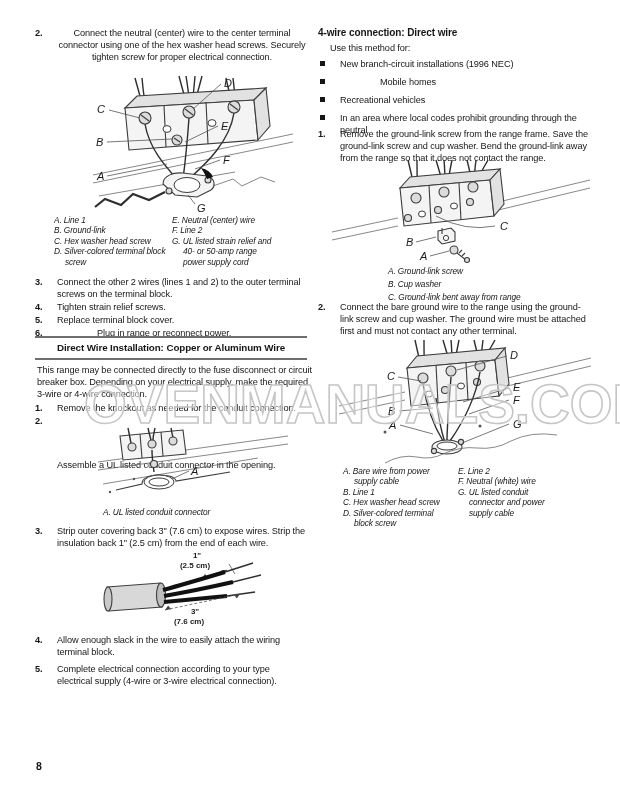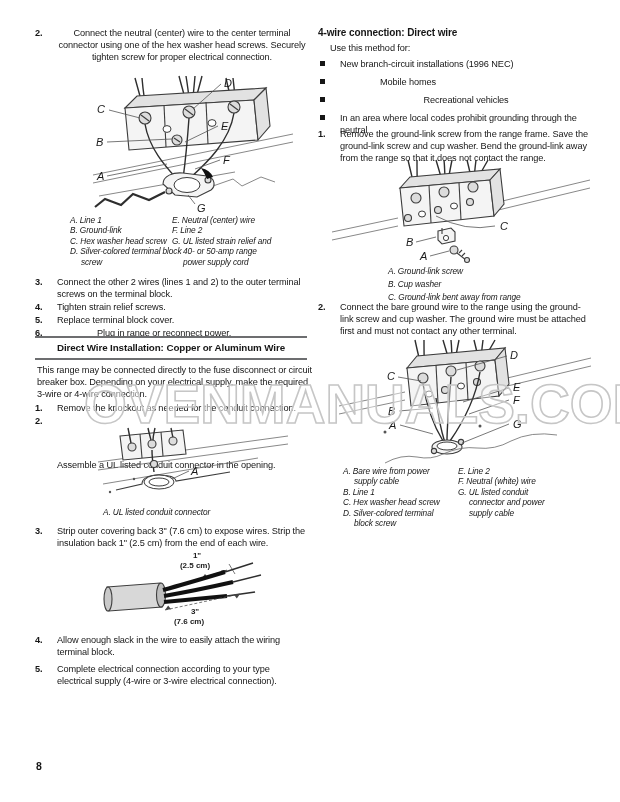--- a/index.html
+++ b/index.html
@@ -104,21 +104,21 @@
     </g>
     <text x="12" y="37">C</text>
     <text x="11" y="70">B</text>
     <text x="12" y="104">A</text>
     <text x="139" y="11">D</text>
     <text x="136" y="54">E</text>
     <text x="138" y="88">F</text>
     <text x="112" y="136">G</text>
   </svg>
 
-  <div class="legend-col" style="left:70px;top:215px;width:112px;">
+  <div class="legend-col" style="left:54px;top:215px;width:112px;">
     <div class="legend-item">A. Line 1</div>
     <div class="legend-item">B. Ground-link</div>
     <div class="legend-item">C. Hex washer head screw</div>
     <div class="legend-item">D. Silver-colored terminal block screw</div>
   </div>
   <div class="legend-col" style="left:172px;top:215px;width:104px;">
     <div class="legend-item">E. Neutral (center) wire</div>
     <div class="legend-item">F. Line 2</div>
     <div class="legend-item">G. UL listed strain relief and 40- or 50-amp range power supply cord</div>
   </div>
@@ -232,21 +232,21 @@
   <div class="para" style="left:318px;top:42px;width:260px;">Use this method for:</div>
 
   <div class="bullet-row" style="left:318px;top:58px;">
     <span class="sq"></span>
     <span style="width:252px;">New branch-circuit installations (1996 NEC)</span>
   </div>
   <div class="bullet-row" style="left:318px;top:76px;">
     <span class="sq"></span>
     <span style="width:252px;padding-left:40px;">Mobile homes</span>
   </div>
-  <div class="bullet-row" style="left:318px;top:94px;text-align:center;">
+  <div class="bullet-row" style="left:318px;top:94px;">
     <span class="sq"></span>
     <span style="width:252px;">Recreational vehicles</span>
   </div>
   <div class="bullet-row" style="left:318px;top:112px;">
     <span class="sq"></span>
     <span style="width:252px;">In an area where local codes prohibit grounding through the neutral</span>
   </div>
 
   <div class="num-step" style="left:318px;top:128px;">
     <span class="n">1.</span>

